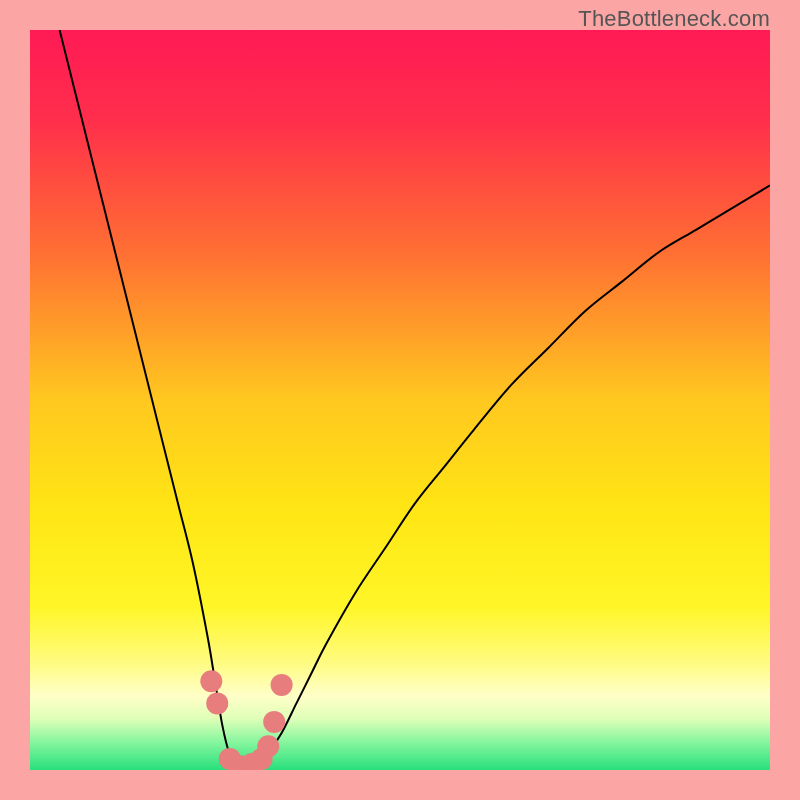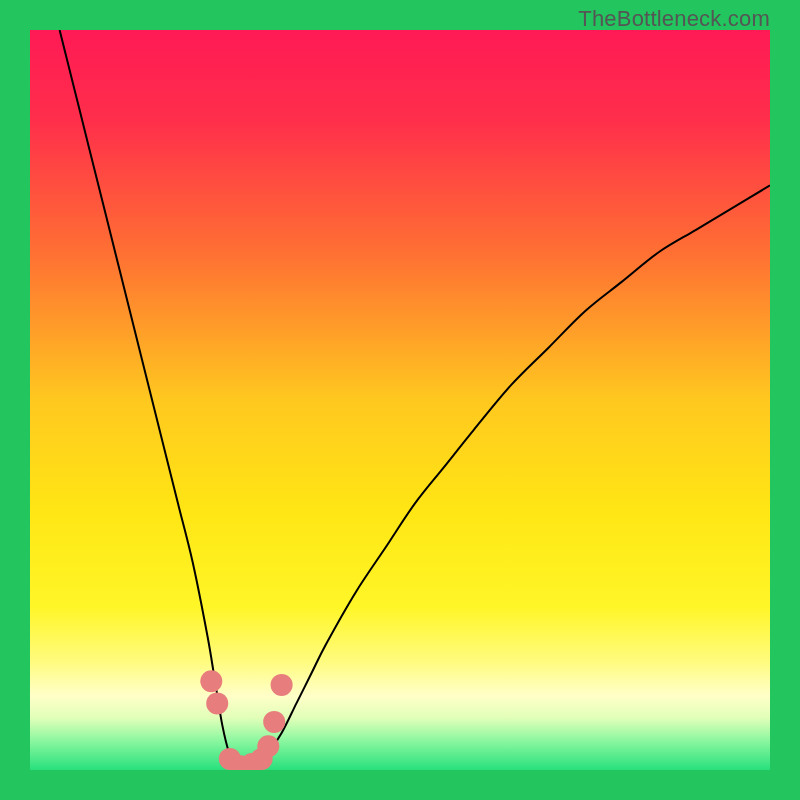--- a/index.html
+++ b/index.html
@@ -1,21 +1,21 @@
 <!DOCTYPE html>
 <html><head>
 <meta charset="utf-8">
 <style>
   * { margin: 0; padding: 0; box-sizing: border-box; }
   html, body { width: 800px; height: 800px; background: #000; overflow: hidden; }
   .frame {
     position: absolute;
     left: 0; top: 0;
     width: 800px; height: 800px;
-    background: #22c55e;
+    background: #fca5a5;
   }
   .plot-area {
     position: absolute;
     left: 30px; top: 30px;
     width: 740px; height: 740px;
     overflow: hidden;
   }
   .gradient-bg {
     position: absolute;
     left: 0; top: 0;

